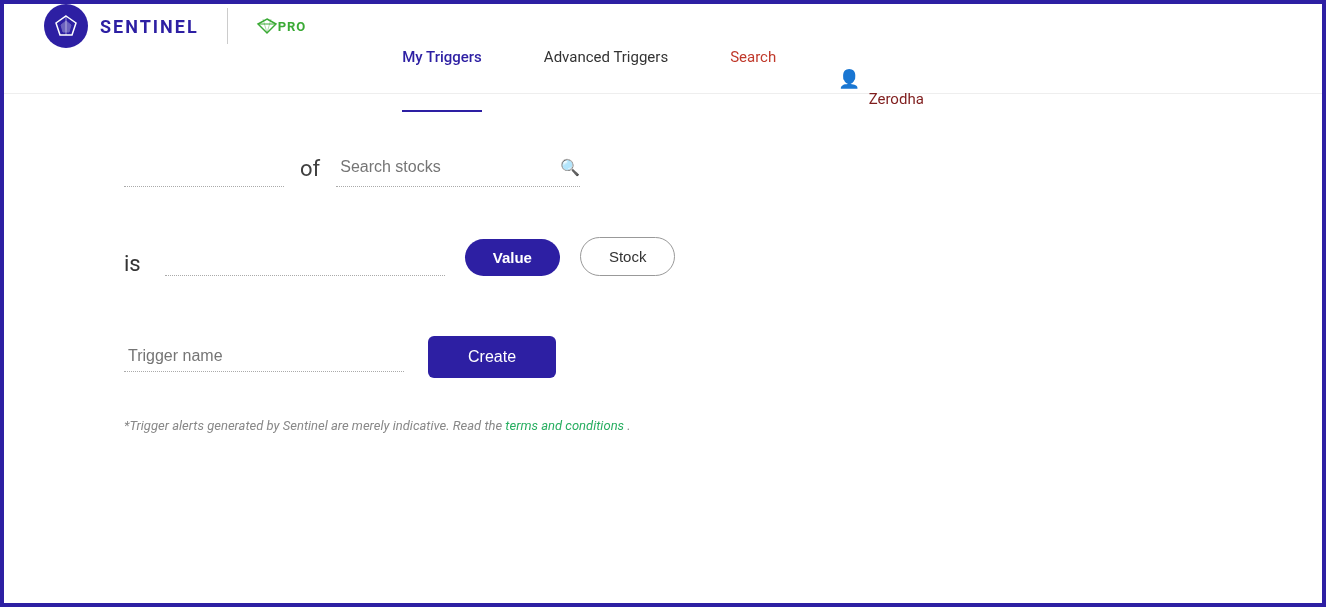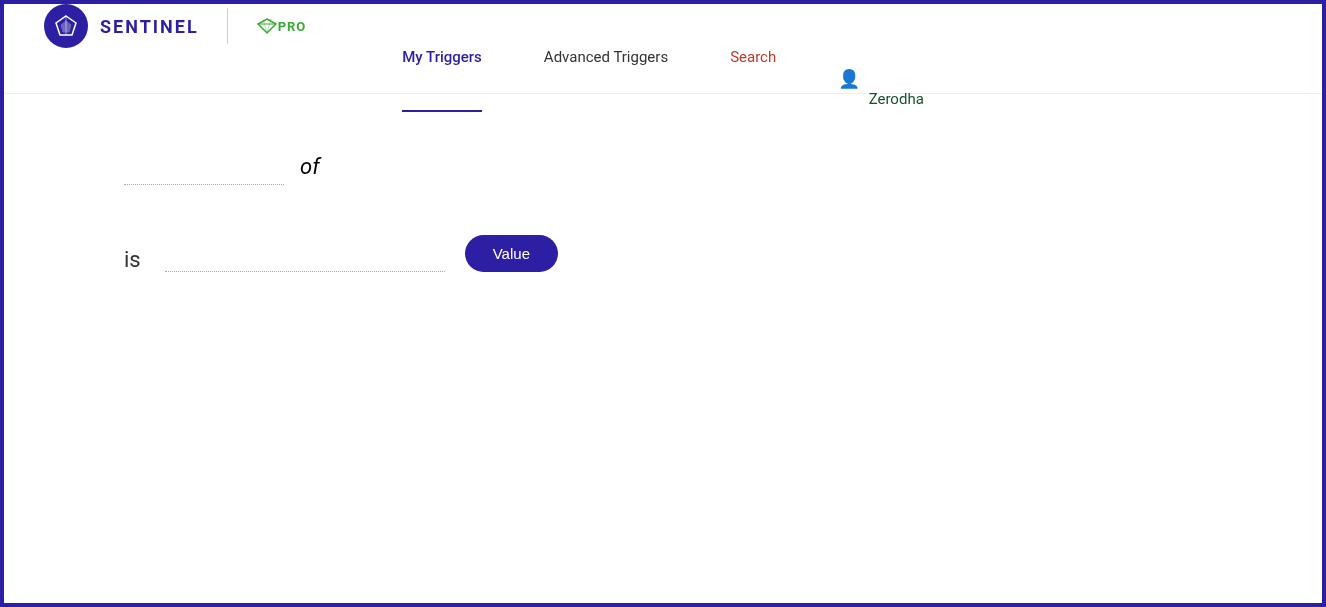--- a/index.html
+++ b/index.html
@@ -117,21 +117,21 @@
       cursor: pointer;
     }
 
     .nav-user-icon {
       color: #555;
       font-size: 18px;
     }
 
     .nav-user-text {
       font-size: 15px;
-      color: #14532d;
+      color: #7f1d1d;
       margin-top: 42px;
     }
 
     
     .main {
       padding: 60px 120px;
     }
 
     
     .alert-row {
@@ -157,24 +157,23 @@
       background: transparent;
       padding: 4px 4px 6px 4px;
     }
 
     .condition-input {
       width: 160px;
     }
 
     .of-label {
       font-size: 22px;
-      color: #000000;
+      color: #404040;
       padding-bottom: 6px;
       white-space: nowrap;
-      font-style: italic;
     }
 
     .search-stocks-wrapper {
       position: relative;
       display: flex;
       align-items: center;
       border-bottom: 1.5px dotted #aaa;
       padding-bottom: 6px;
       min-width: 240px;
     }
@@ -216,21 +215,21 @@
     }
 
     .btn-value {
       background: #2d1fa3;
       color: #fff;
       border: none;
       border-radius: 20px;
       padding: 10px 28px;
       font-size: 15px;
       cursor: pointer;
-      font-weight: 400;
+      font-weight: 700;
     }
 
     .btn-stock {
       background: #fff;
       color: #333;
       border: 1.5px solid #999;
       border-radius: 20px;
       padding: 10px 28px;
       font-size: 15px;
       cursor: pointer;
@@ -314,23 +313,39 @@
       <span class="nav-user-text">Zerodha</span>
     </div>
   </div>
 </nav>
 
 <main class="main">
 
   <div class="alert-row">
     <input class="dotted-input condition-input" type="text" placeholder="" style="">
     <span class="of-label">of</span>
+    <div class="search-stocks-wrapper">
+      <input class="search-stocks-input" type="text" placeholder="Search stocks" style="">
+      <span class="search-icon">🔍</span>
+    </div>
   </div>
 
   <div class="condition-row">
     <span class="is-label">is</span>
     <div class="is-underline"></div>
     <button class="btn-value">Value</button>
-  </div>
-
-
+    <button class="btn-stock">Stock</button>
+  </div>
+
+  <div class="trigger-row">
+    <input class="dotted-input trigger-name-input" type="text" placeholder="Trigger name" style="">
+    <button class="btn-create">Create</button>
+  </div>
+
+  <p class="footer-note">
+    <span>*Trigger alerts generated by Sentinel are merely indicative. Read the</span>
+    <a href="#">
+      <span>terms and conditions</span>
+    </a>
+    <span>.</span>
+  </p>
 
 </main>
 
 </body></html>

